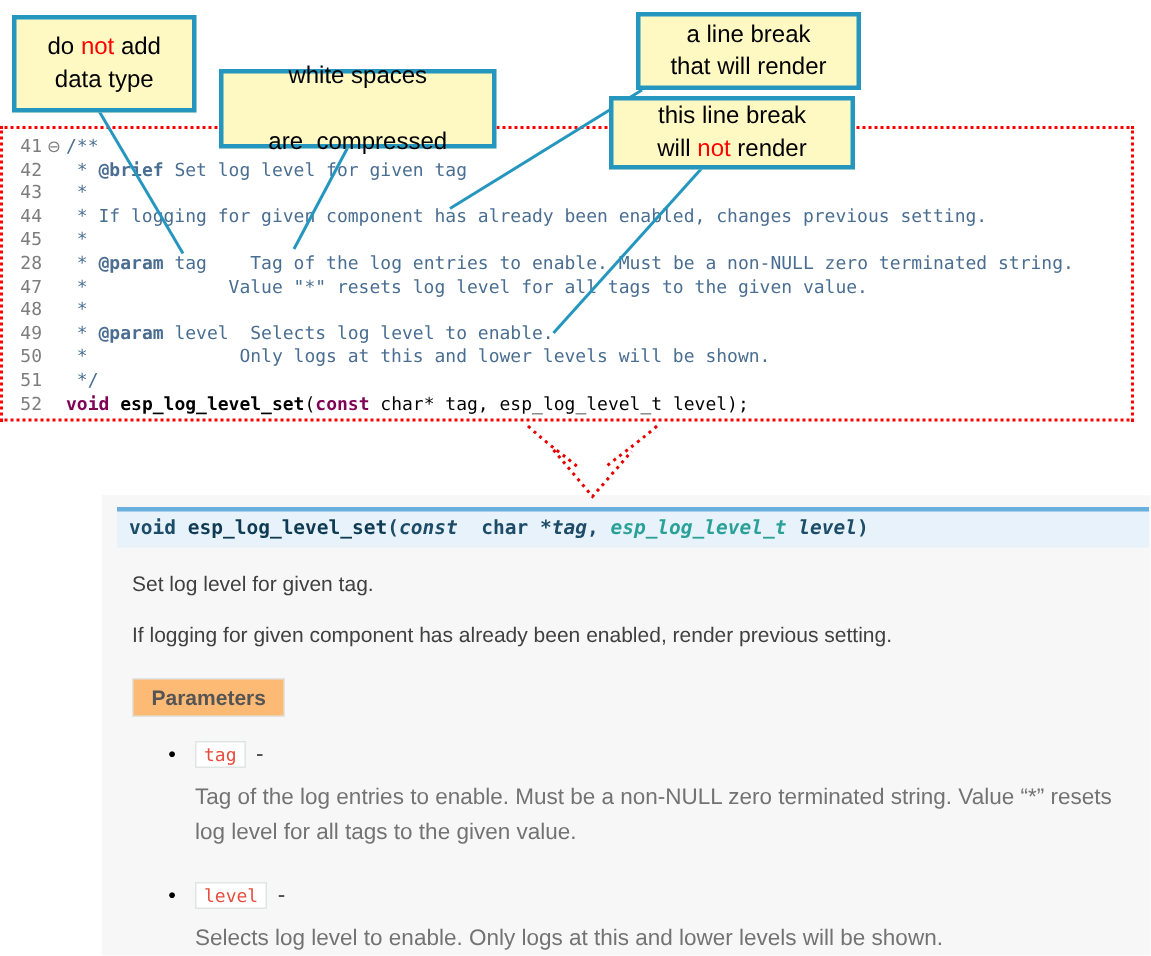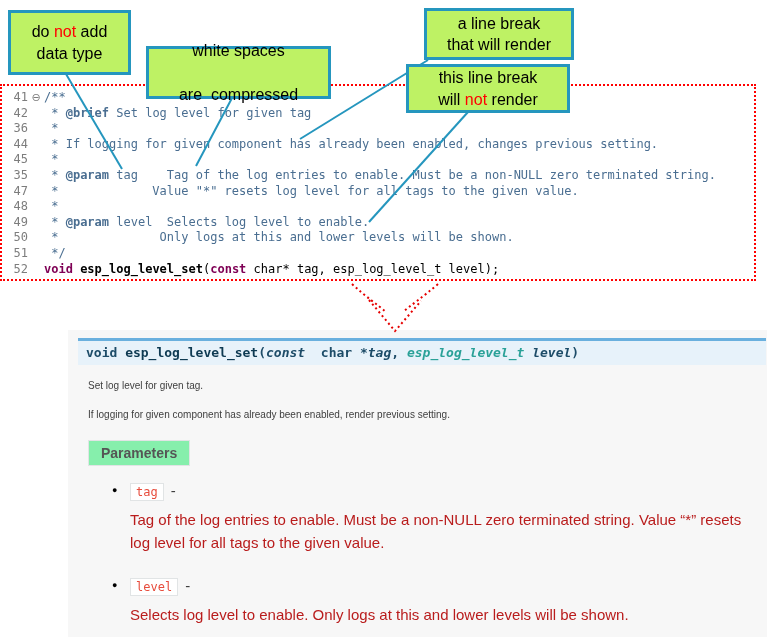--- a/index.html
+++ b/index.html
@@ -8,21 +8,21 @@
     width:767px; height:637px; position:relative; overflow:hidden;
     font-family:"Liberation Sans", sans-serif;
   }
   .page { position:relative; width:767px; height:637px; background:#fff; }
 
   
   .overlay { position:absolute; left:0; top:0; width:767px; height:637px; pointer-events:none; z-index:5; }
 
   
   .callout {
-    position:absolute; background:#bef264; border:3px solid #2596be; z-index:10;
+    position:absolute; background:#fef9c3; border:3px solid #2596be; z-index:10;
     display:flex; flex-direction:column; align-items:center; justify-content:center;
     font-size:16px; color:#000; line-height:1.32; text-align:center;
   }
   .callout-line { white-space:pre; }
   .callout .red { color:#ff0000; }
   #callout-0 { left:8px;   top:10px; width:123px; height:65px; }
   #callout-1 { left:146px; top:46px; width:185px; height:53px;gap:22px; }
   #callout-2 { left:424px; top:8px;  width:150px; height:52px; }
   #callout-3 { left:406px; top:64px; width:164px; height:49px; }
 
@@ -51,35 +51,35 @@
     padding:4px 8px 5px; font-family:"DejaVu Sans Mono", monospace;
     font-size:13px; font-weight:bold; white-space:pre; color:#1d4c68;
   }
   .sig-kw   { color:#1d4c68; }
   .sig-kw-i { color:#1d4c68; font-style:italic; }
   .sig-name { color:#0e3a52; }
   .sig-pln  { color:#1d4c68; }
   .sig-param{ font-style:italic; }
   .sig-type { color:#2aa198; font-style:italic; }
 
-  .docp { margin:14px 0 0 20px; font-size:10px; width:662px; line-height:1.45; }
+  .docp { margin:14px 0 0 20px; font-size:14px; width:662px; line-height:1.45; }
   .params-label {
-    display:inline-block; margin:18px 0 0 20px; background:#86efac;
+    display:inline-block; margin:18px 0 0 20px; background:#fdba74;
     border:1px solid #e1e4e5; padding:4px 12px; font-size:14px; font-weight:bold; color:#555;
   }
   .param-list { list-style:none; margin:16px 0 0 44px; padding:0; }
   .param-list li { position:relative; padding-left:18px; }
   .param-list li + li { margin-top:22px; }
   .param-list li::before { content:"●"; position:absolute; left:0; top:3px; font-size:9px; color:#000; }
   .chip {
     font-family:"DejaVu Sans Mono", monospace; font-size:12px; color:#e74c3c;
     background:#fff; border:1px solid #e1e4e5; padding:1px 5px;
   }
   .dash { font-size:15px; color:#404040; margin-left:7px; }
-  .param-desc { margin-top:8px; font-size:15px; line-height:1.55; width:634px; color:#b91c1c; }
+  .param-desc { margin-top:8px; font-size:15px; line-height:1.55; width:634px; color:#737373; }
 </style>
 </head>
 <body>
 
 <div class="page">
 
   <svg class="overlay" viewBox="0 0 767 637">
     <g stroke="#2596be" stroke-width="2">
       <line x1="66" y1="74" x2="122" y2="169"></line>
       <line x1="232" y1="98" x2="196" y2="166"></line>
@@ -107,24 +107,24 @@
     </div>
   <div class="callout" id="callout-2">
       <div class="callout-line"><span>a line break</span></div>
       <div class="callout-line"><span>that will render</span></div>
     </div>
 
   <div class="editor">
     <div id="code-lines">
         <div class="row"><span class="ln">41</span><span class="fold">⊖</span><span class="code"><span class="cmt">/**</span></span></div>
         <div class="row"><span class="ln">42</span><span class="fold"></span><span class="code"><span class="cmt"> * </span><span class="tag">@brief</span><span class="cmt"> Set log level for given tag</span></span></div>
-        <div class="row"><span class="ln">36</span><span class="fold"></span><span class="code"><span class="cmt"> *</span></span></div>
+        <div class="row"><span class="ln">43</span><span class="fold"></span><span class="code"><span class="cmt"> *</span></span></div>
         <div class="row"><span class="ln">44</span><span class="fold"></span><span class="code"><span class="cmt"> * If logging for given component has already been enabled, changes previous setting.</span></span></div>
         <div class="row"><span class="ln">45</span><span class="fold"></span><span class="code"><span class="cmt"> *</span></span></div>
-        <div class="row"><span class="ln">35</span><span class="fold"></span><span class="code"><span class="cmt"> * </span><span class="tag">@param</span><span class="cmt"> tag    Tag of the log entries to enable. Must be a non-NULL zero terminated string.</span></span></div>
+        <div class="row"><span class="ln">28</span><span class="fold"></span><span class="code"><span class="cmt"> * </span><span class="tag">@param</span><span class="cmt"> tag    Tag of the log entries to enable. Must be a non-NULL zero terminated string.</span></span></div>
         <div class="row"><span class="ln">47</span><span class="fold"></span><span class="code"><span class="cmt"> *             Value "*" resets log level for all tags to the given value.</span></span></div>
         <div class="row"><span class="ln">48</span><span class="fold"></span><span class="code"><span class="cmt"> *</span></span></div>
         <div class="row"><span class="ln">49</span><span class="fold"></span><span class="code"><span class="cmt"> * </span><span class="tag">@param</span><span class="cmt"> level  Selects log level to enable.</span></span></div>
         <div class="row"><span class="ln">50</span><span class="fold"></span><span class="code"><span class="cmt"> *              Only logs at this and lower levels will be shown.</span></span></div>
         <div class="row"><span class="ln">51</span><span class="fold"></span><span class="code"><span class="cmt"> */</span></span></div>
         <div class="row"><span class="ln">52</span><span class="fold"></span><span class="code"><span class="kw">void</span><span class="pln"> </span><span class="fn">esp_log_level_set</span><span class="pln">(</span><span class="kw">const</span><span class="pln"> char* tag, esp_log_level_t level);</span></span></div>
       </div>
   </div>
 
   <div class="doc">

